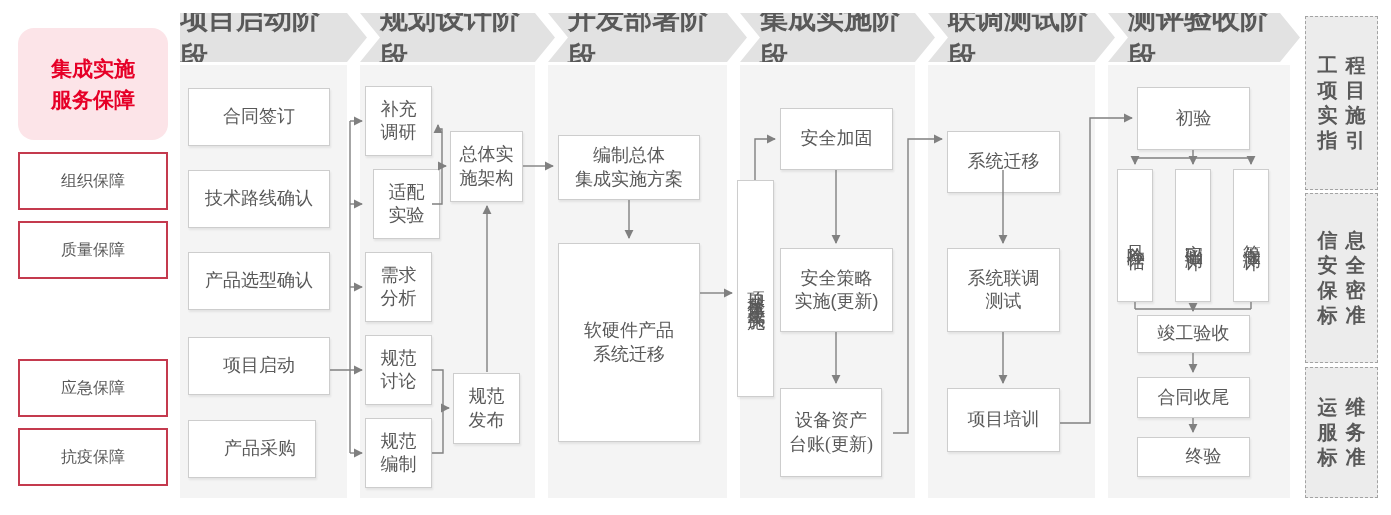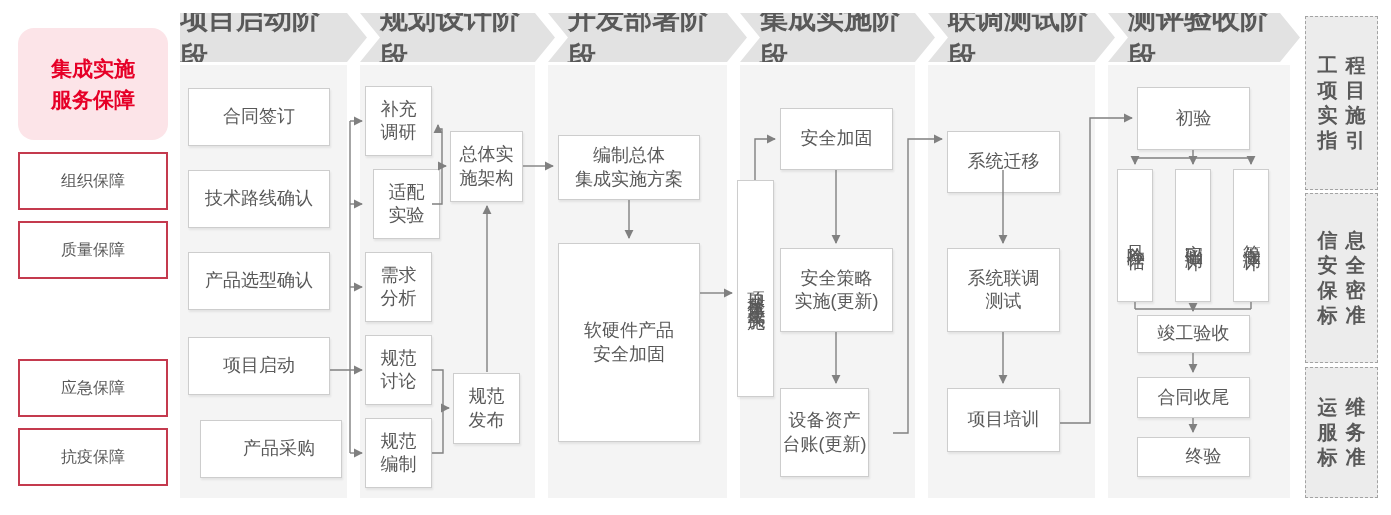--- a/index.html
+++ b/index.html
@@ -96,47 +96,47 @@
 服务保障</div>
   <div class="red-box" style="top:152px;">组织保障</div>
   <div class="red-box" style="top:221px;">质量保障</div>
   <div class="red-box" style="top:359px;">应急保障</div>
   <div class="red-box" style="top:428px;">抗疫保障</div>
 
   <div class="box" style="left:188px;top:88px;width:142px;height:58px;">合同签订</div>
   <div class="box" style="left:188px;top:170px;width:142px;height:58px;">技术路线确认</div>
   <div class="box" style="left:188px;top:252px;width:142px;height:58px;">产品选型确认</div>
   <div class="box" style="left:188px;top:337px;width:142px;height:58px;">项目启动</div>
-  <div class="box" style="left:200px;top:420px;width:142px;height:58px;padding-left:16px;">产品采购</div>
+  <div class="box" style="left:188px;top:420px;width:128px;height:58px;padding-left:16px;">产品采购</div>
 
   <div class="box" style="left:365px;top:86px;width:67px;height:70px;">补充
 调研</div>
   <div class="box" style="left:365px;top:169px;width:67px;height:70px;margin-left:8px;">适配
 实验</div>
   <div class="box" style="left:365px;top:252px;width:67px;height:70px;">需求
 分析</div>
   <div class="box" style="left:365px;top:335px;width:67px;height:70px;">规范
 讨论</div>
   <div class="box" style="left:365px;top:418px;width:67px;height:70px;">规范
 编制</div>
   <div class="box" style="left:450px;top:131px;width:73px;height:71px;">总体实
 施架构</div>
   <div class="box" style="left:453px;top:373px;width:67px;height:71px;">规范
 发布</div>
 
   <div class="box" style="left:558px;top:135px;width:142px;height:65px;">编制总体
 集成实施方案</div>
   <div class="box" style="left:558px;top:243px;width:142px;height:199px;">软硬件产品
-安全加固</div>
+系统迁移</div>
 
   <div class="box vbox" style="left:737px;top:180px;width:37px;height:217px;">项目整体集成实施</div>
   <div class="box" style="left:780px;top:108px;width:113px;height:62px;">安全加固</div>
   <div class="box" style="left:780px;top:248px;width:113px;height:84px;">安全策略
 实施(更新)</div>
-  <div class="box" style="left:780px;top:388px;width:89px;height:89px;">设备资产
+  <div class="box" style="left:780px;top:388px;width:102px;height:89px;font-family:Liberation Serif, serif;">设备资产
 台账(更新)</div>
 
   <div class="box" style="left:947px;top:108px;width:113px;height:62px;margin-top:23px;">系统迁移</div>
   <div class="box" style="left:947px;top:248px;width:113px;height:84px;">系统联调
 测试</div>
   <div class="box" style="left:947px;top:388px;width:113px;height:64px;">项目培训</div>
 
   <div class="box" style="left:1137px;top:87px;width:113px;height:63px;">初验</div>
   <div class="box vbox" style="left:1117px;top:169px;width:36px;height:133px;">风险评估</div>
   <div class="box vbox" style="left:1175px;top:169px;width:36px;height:133px;">密码测评</div>

